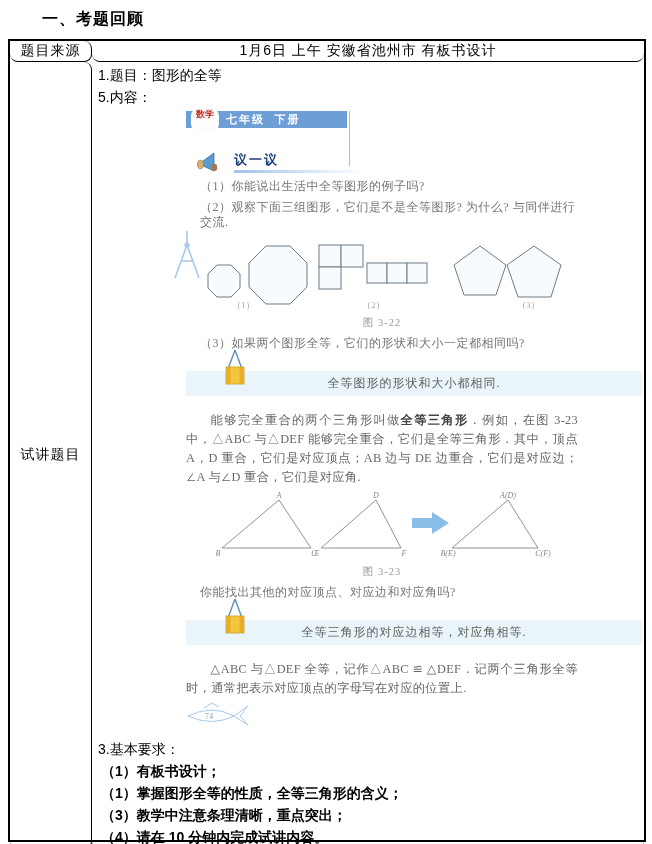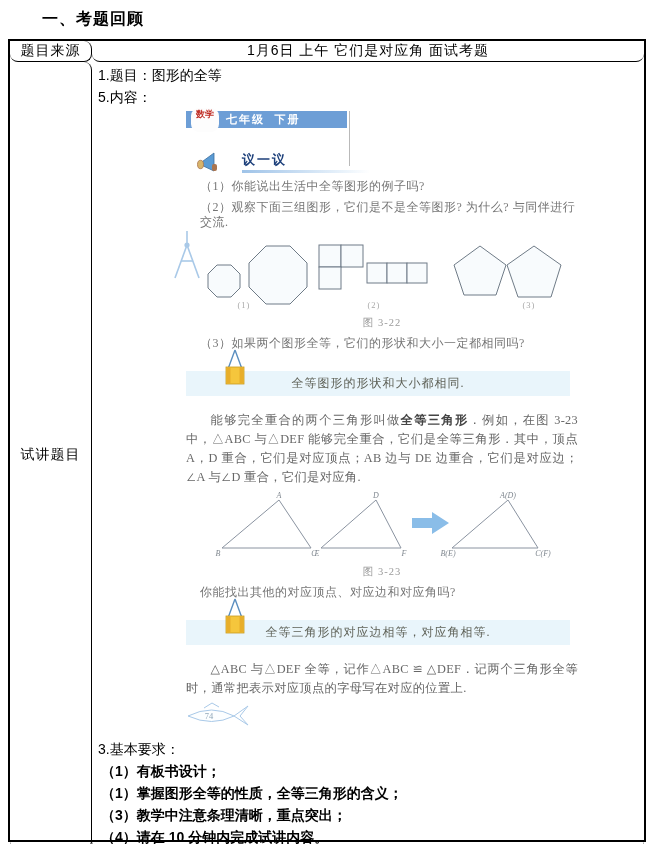--- a/index.html
+++ b/index.html
@@ -22,31 +22,31 @@
   
   .book{position:relative;width:392px;margin:3px 0 5px 88px;
         font-family:"Liberation Serif",serif;color:var(--scan-text);}
   .book-header{width:156px;height:17px;background:var(--book-blue);
                display:flex;align-items:center;gap:7px;padding-left:5px;}
   .badge{background:#fdfdfd;border-radius:8px;color:var(--badge-red);
          font-size:9px;font-weight:bold;padding:0 5px;line-height:12px;height:24px;}
   .grade{color:#fff;font-size:11px;font-weight:bold;letter-spacing:2px;}
   .page-edge{position:absolute;left:163px;top:0;width:1px;height:55px;background:#b9b9b9;}
 
-  .discuss{margin:23px 0 0 10px;display:flex;align-items:flex-start;gap:20px;height:22px;}
+  .discuss{margin:23px 0 0 10px;display:flex;align-items:flex-start;gap:12px;height:22px;}
   .discuss-title{color:var(--title-navy);font-weight:bold;font-size:13px;letter-spacing:2px;}
   .discuss-underline{height:3px;width:128px;margin-top:1px;
                      background:linear-gradient(to right,#9fc3e8,#eaf3fb 80%,transparent);}
 
   .bq{margin:6px 0 0 14px;font-size:12px;letter-spacing:.5px;color:var(--scan-text);line-height:15px;}
   .fig22{position:relative;margin-top:7px;margin-left:0;}
   .compass{position:absolute;left:-20px;top:-6px;}
   .fig-caption{text-align:center;font-size:10.5px;color:#9a9a9a;letter-spacing:1px;margin-top:1px;}
 
-  .note{position:relative;margin-top:20px;width:384px;height:25px;background:var(--note-bg);
+  .note{position:relative;margin-top:20px;width:456px;height:25px;background:var(--note-bg);
         display:flex;align-items:center;justify-content:center;}
   .note-text{font-size:12px;letter-spacing:1px;color:#5f6258;}
   .clip{position:absolute;left:36px;top:-23px;}
 
   .bpara{margin:15px 0 0 0;text-indent:2em;text-align:justify;font-size:12.3px;
          line-height:19px;color:#676767;letter-spacing:.3px;}
   .bpara b{color:#454545;}
   .fig23{margin-top:5px;}
   svg .vlabel{font-family:"Liberation Serif",serif;font-style:italic;font-size:8px;fill:#808890;}
   svg .flabel{font-family:"Liberation Serif",serif;font-size:8.5px;fill:#a8a8a8;letter-spacing:1px;}
@@ -60,21 +60,21 @@
 <div class="page">
 
   <div class="heading">一、考题回顾</div>
 
   <div class="review-table">
 
     <div class="cell label-cell bb">
       <span>题目来源</span>
     </div>
     <div class="cell value-cell bb">
-      <span>1月6日 上午 它们是对应角 面试考题</span>
+      <span>1月6日 上午 安徽省池州市 有板书设计</span>
     </div>
 
     <div class="cell label-cell bb">
       <span>试讲题目</span>
     </div>
     <div class="cell content-cell bb">
 
       <div class="line">1.题目：图形的全等</div>
       <div class="line">5.内容：</div>
 

